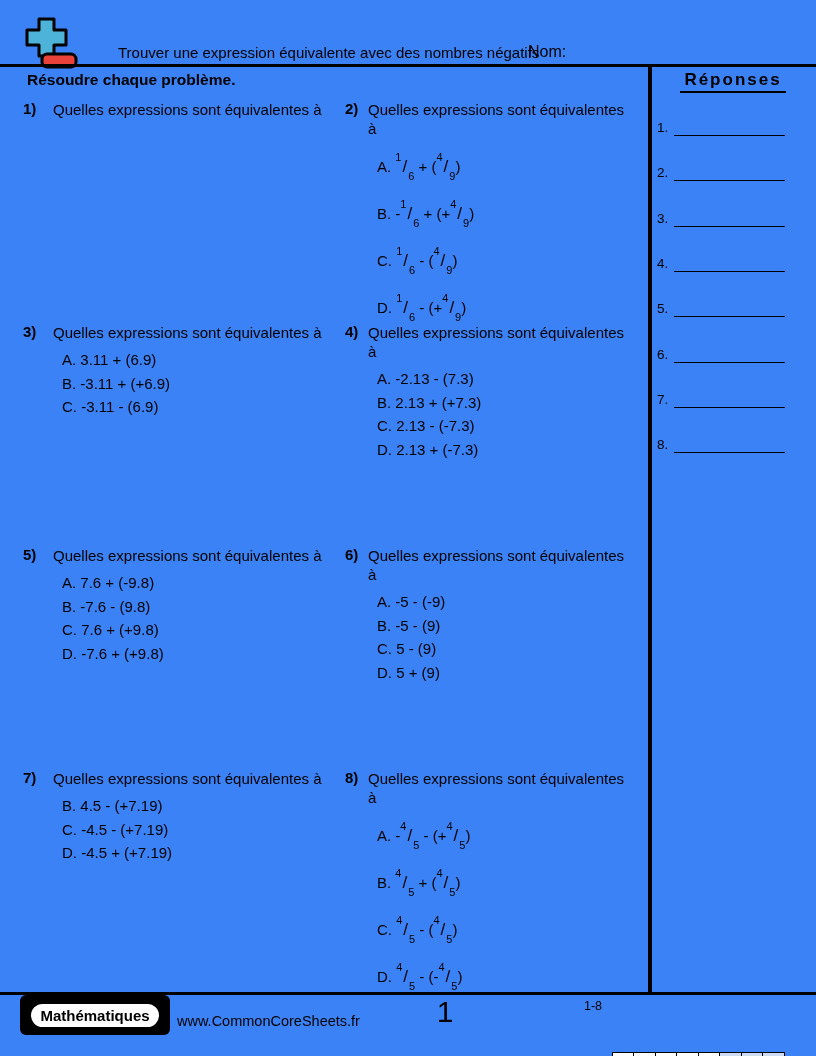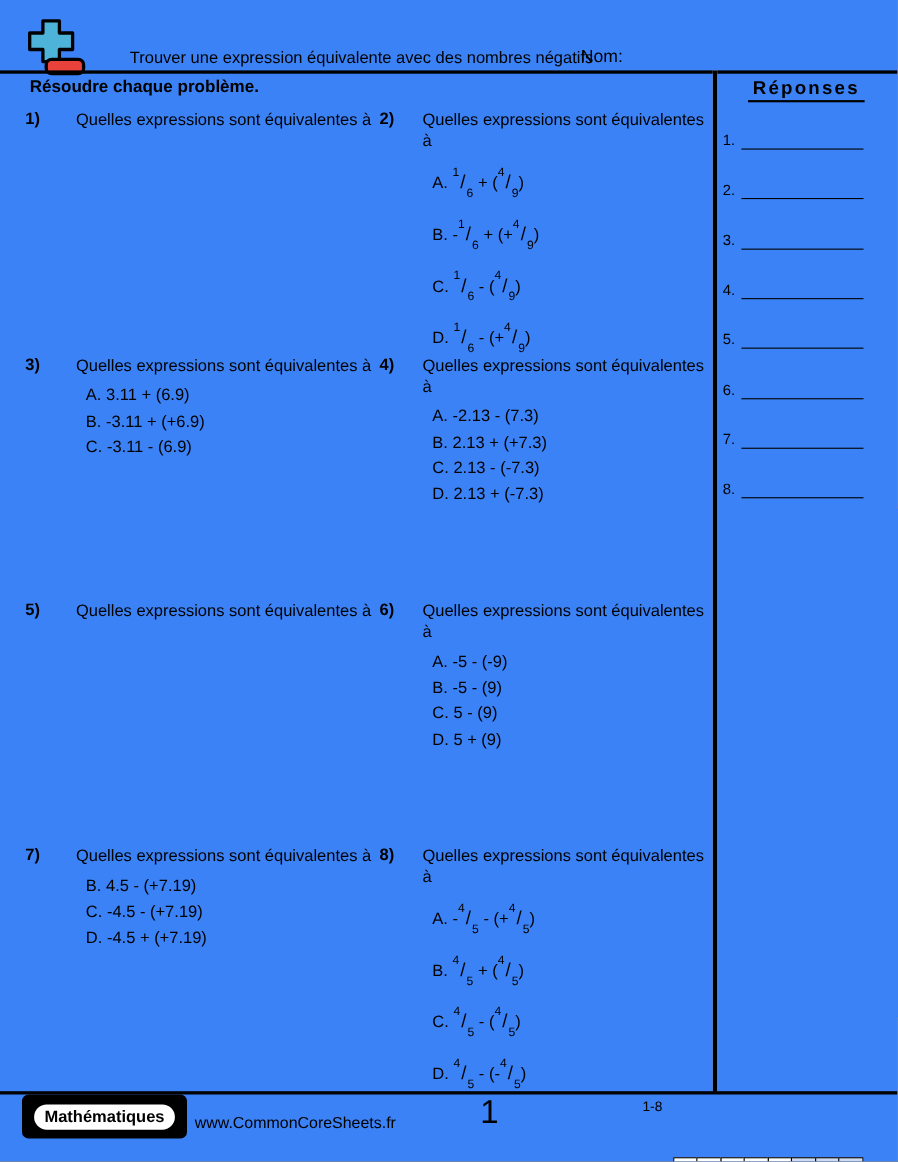--- a/index.html
+++ b/index.html
@@ -31,21 +31,21 @@
   .answers-title span{
     font-size:17px;font-weight:bold;letter-spacing:2px;
     border-bottom:2px solid #000;padding:0 4px 2px 4px;
   }
   .answer-row{position:absolute;left:657px;display:flex;align-items:flex-end;}
   .answer-num{font-size:13.5px;line-height:16px;}
   .answer-blank{width:111px;height:15px;border-bottom:1.5px solid #000;margin-left:6px;}
 
   
   .prob-num{position:absolute;font-size:15px;font-weight:bold;}
-  .problem{position:absolute;margin-left:16px;}
+  .problem{position:absolute;}
   .q-line{font-size:15px;line-height:19px;white-space:nowrap;}
   .options{margin:6px 0 0 9px;}
   .option{font-size:15px;line-height:23.5px;white-space:nowrap;}
   .option.frac-line{line-height:37px;}
   .option sup{font-size:11px;position:relative;top:-5px;}
   .option sub{font-size:11px;position:relative;top:4px;}
   .option .fs{font-size:17px;padding:0 1px;}
 
   
   .footer-rule{position:absolute;left:0;top:992px;width:816px;height:3px;background:#000;}
@@ -155,20 +155,26 @@
         <div class="options">
           <div class="option"><span>A. </span><span>-2.13 - (7.3)</span></div>
           <div class="option"><span>B. </span><span>2.13 + (+7.3)</span></div>
           <div class="option"><span>C. </span><span>2.13 - (-7.3)</span></div>
           <div class="option"><span>D. </span><span>2.13 + (-7.3)</span></div>
         </div>
       </div>
       <div class="prob-num" style="left: 23px; top: 546px;">5)</div>
       <div class="problem" style="left: 53px; top: 546px; width: 300px;">
         <div class="q-line">Quelles expressions sont équivalentes à</div>
+        <div class="options">
+          <div class="option"><span>A. </span><span>7.6 + (-9.8)</span></div>
+          <div class="option"><span>B. </span><span>-7.6 - (9.8)</span></div>
+          <div class="option"><span>C. </span><span>7.6 + (+9.8)</span></div>
+          <div class="option"><span>D. </span><span>-7.6 + (+9.8)</span></div>
+        </div>
       </div>
       <div class="prob-num" style="left: 345px; top: 546px;">6)</div>
       <div class="problem" style="left: 368px; top: 546px; width: 282px;">
         <div class="q-line">Quelles expressions sont équivalentes</div>
         <div class="q-line">à</div>
         <div class="options">
           <div class="option"><span>A. </span><span>-5 - (-9)</span></div>
           <div class="option"><span>B. </span><span>-5 - (9)</span></div>
           <div class="option"><span>C. </span><span>5 - (9)</span></div>
           <div class="option"><span>D. </span><span>5 + (9)</span></div>

